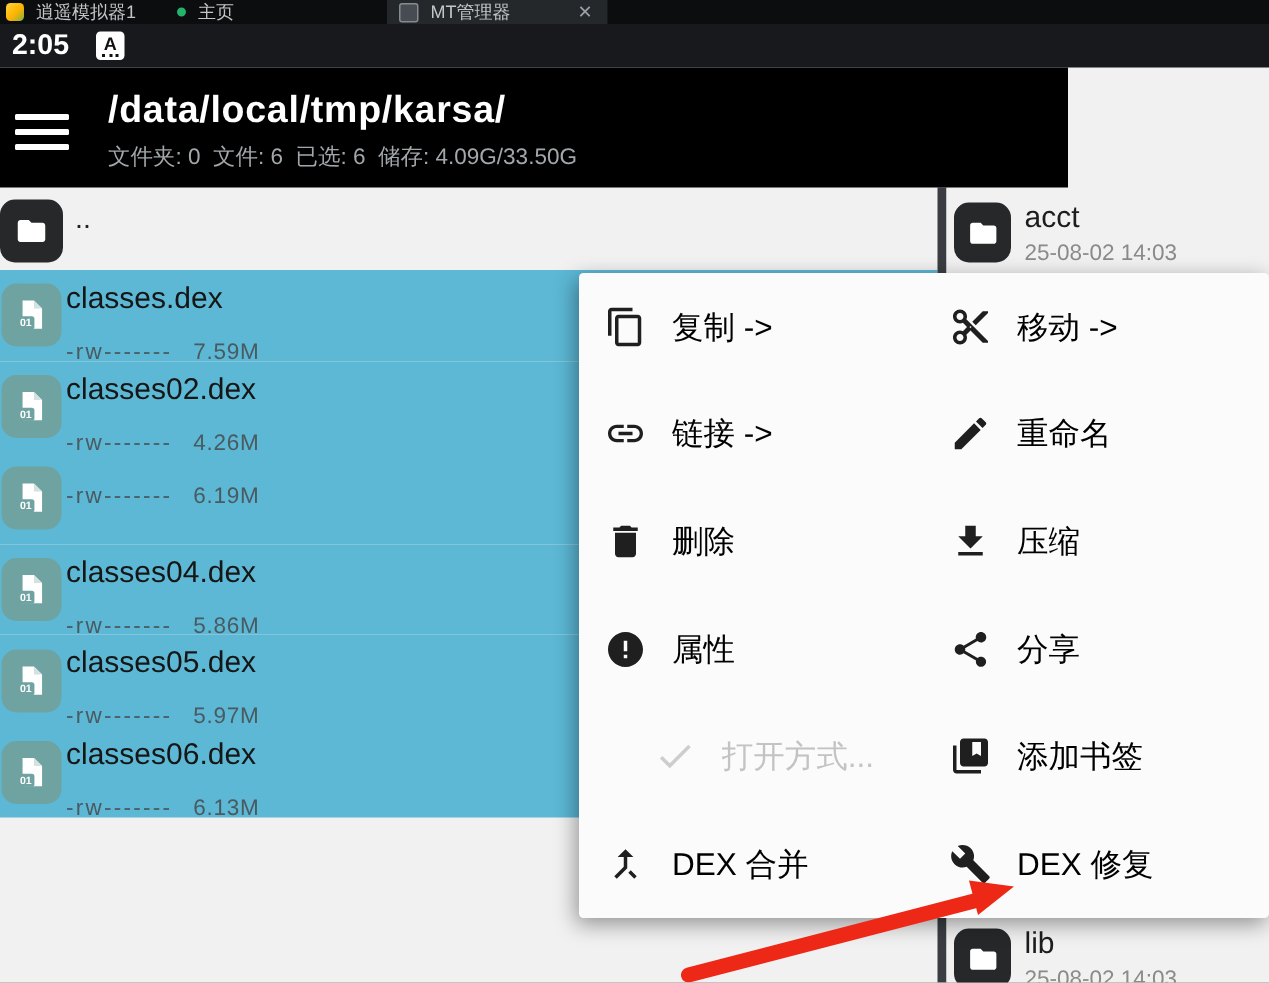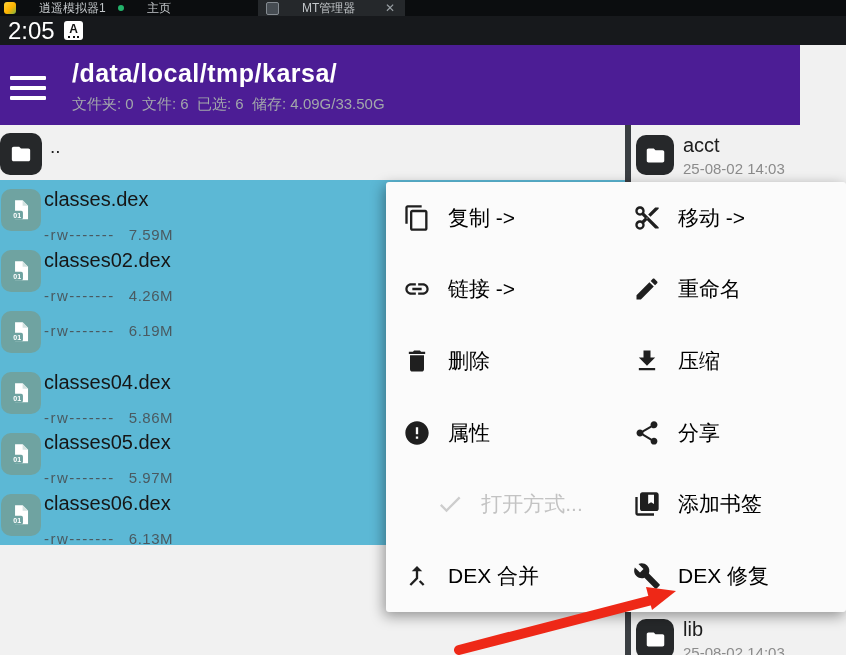--- a/index.html
+++ b/index.html
@@ -1,40 +1,40 @@
 <!DOCTYPE html>
 <html><head>
 <meta charset="utf-8">
 <style>
   * { margin:0; padding:0; box-sizing:border-box; }
   body { font-family:"Liberation Sans", sans-serif; background:#000; }
   .screen { position:relative; width:846px; height:655px; overflow:hidden; background:#f1f1f1; }
 
   
   .tabbar { position:absolute; left:0; top:0; width:846px; height:16px; background:#0b0d0f; z-index:5; }
-  .tab { position:absolute; top:0; height:16px; display:flex; align-items:center; gap:23px;
+  .tab { position:absolute; top:0; height:16px; display:flex; align-items:center; gap:8px;
          font-size:12px; color:#c2c6c9; white-space:nowrap; }
   .tab-memu { left:4px; }
   .tab-home { left:118px; }
   .tab-mt { left:258px; width:147px; background:#25282b; padding:0 8px; }
   .tab-mt .lbl { flex:1; }
   .ic-memu { width:12px; height:12px; border-radius:3px; background:linear-gradient(135deg,#ffd43b 0%,#ffb300 55%,#7cb342 100%); }
   .ic-home { width:6px; height:6px; border-radius:50%; background:#14171a; border:3px solid #23b36b; }
   .ic-mt { width:13px; height:13px; border-radius:2px; background:#464c52; border:1px solid #858b91; }
   .tab-close { color:#9aa0a5; font-size:12px; padding:0 2px; }
 
   
   .statusbar { position:absolute; left:0; top:16px; width:846px; height:29px; background:#17191c; z-index:5; }
-  .time { position:absolute; left:8px; top:0; line-height:29px; color:#fff; font-size:24px; font-weight:normal; }
+  .time { position:absolute; left:8px; top:0; line-height:29px; color:#fff; font-size:19px; font-weight:bold; }
   .ime { position:absolute; left:64px; top:5px; width:19px; height:19px; background:#fff; border-radius:3px;
          color:#111; font-size:12px; font-weight:bold; text-align:center; line-height:17px; }
   .ime::after { content:""; position:absolute; left:4px; right:4px; bottom:2px; border-bottom:2px dotted #111; }
 
   
-  .appheader { position:absolute; left:0; top:45px; width:800px; height:80px; background:#4c1d95; z-index:5;padding-left:24px; }
+  .appheader { position:absolute; left:0; top:45px; width:712px; height:80px; background:#000000; z-index:5;padding-left:24px; }
   .hamburger { position:absolute; left:10px; top:77px; width:36px; cursor:pointer; }
   .hamburger i { display:block; height:4px; background:#fff; border-radius:1px; margin-bottom:6px; }
   .hamburger { top:31px; }
   .path { position:absolute; left:72px; top:14px; color:#fff; font-size:25px; font-weight:bold; letter-spacing:.5px; }
   .stats { position:absolute; left:72px; top:50px; color:#a2a7ab; font-size:15px; white-space:pre; }
 
   
   .left-pane { position:absolute; left:0; top:125px; width:625px; height:530px; background:#f1f1f1; }
   .pane-divider { position:absolute; left:625px; top:125px; width:6px; height:530px; background:#3a3e42; }
   .right-pane { position:absolute; left:631px; top:125px; width:215px; height:530px; background:#f1f1f1; }

